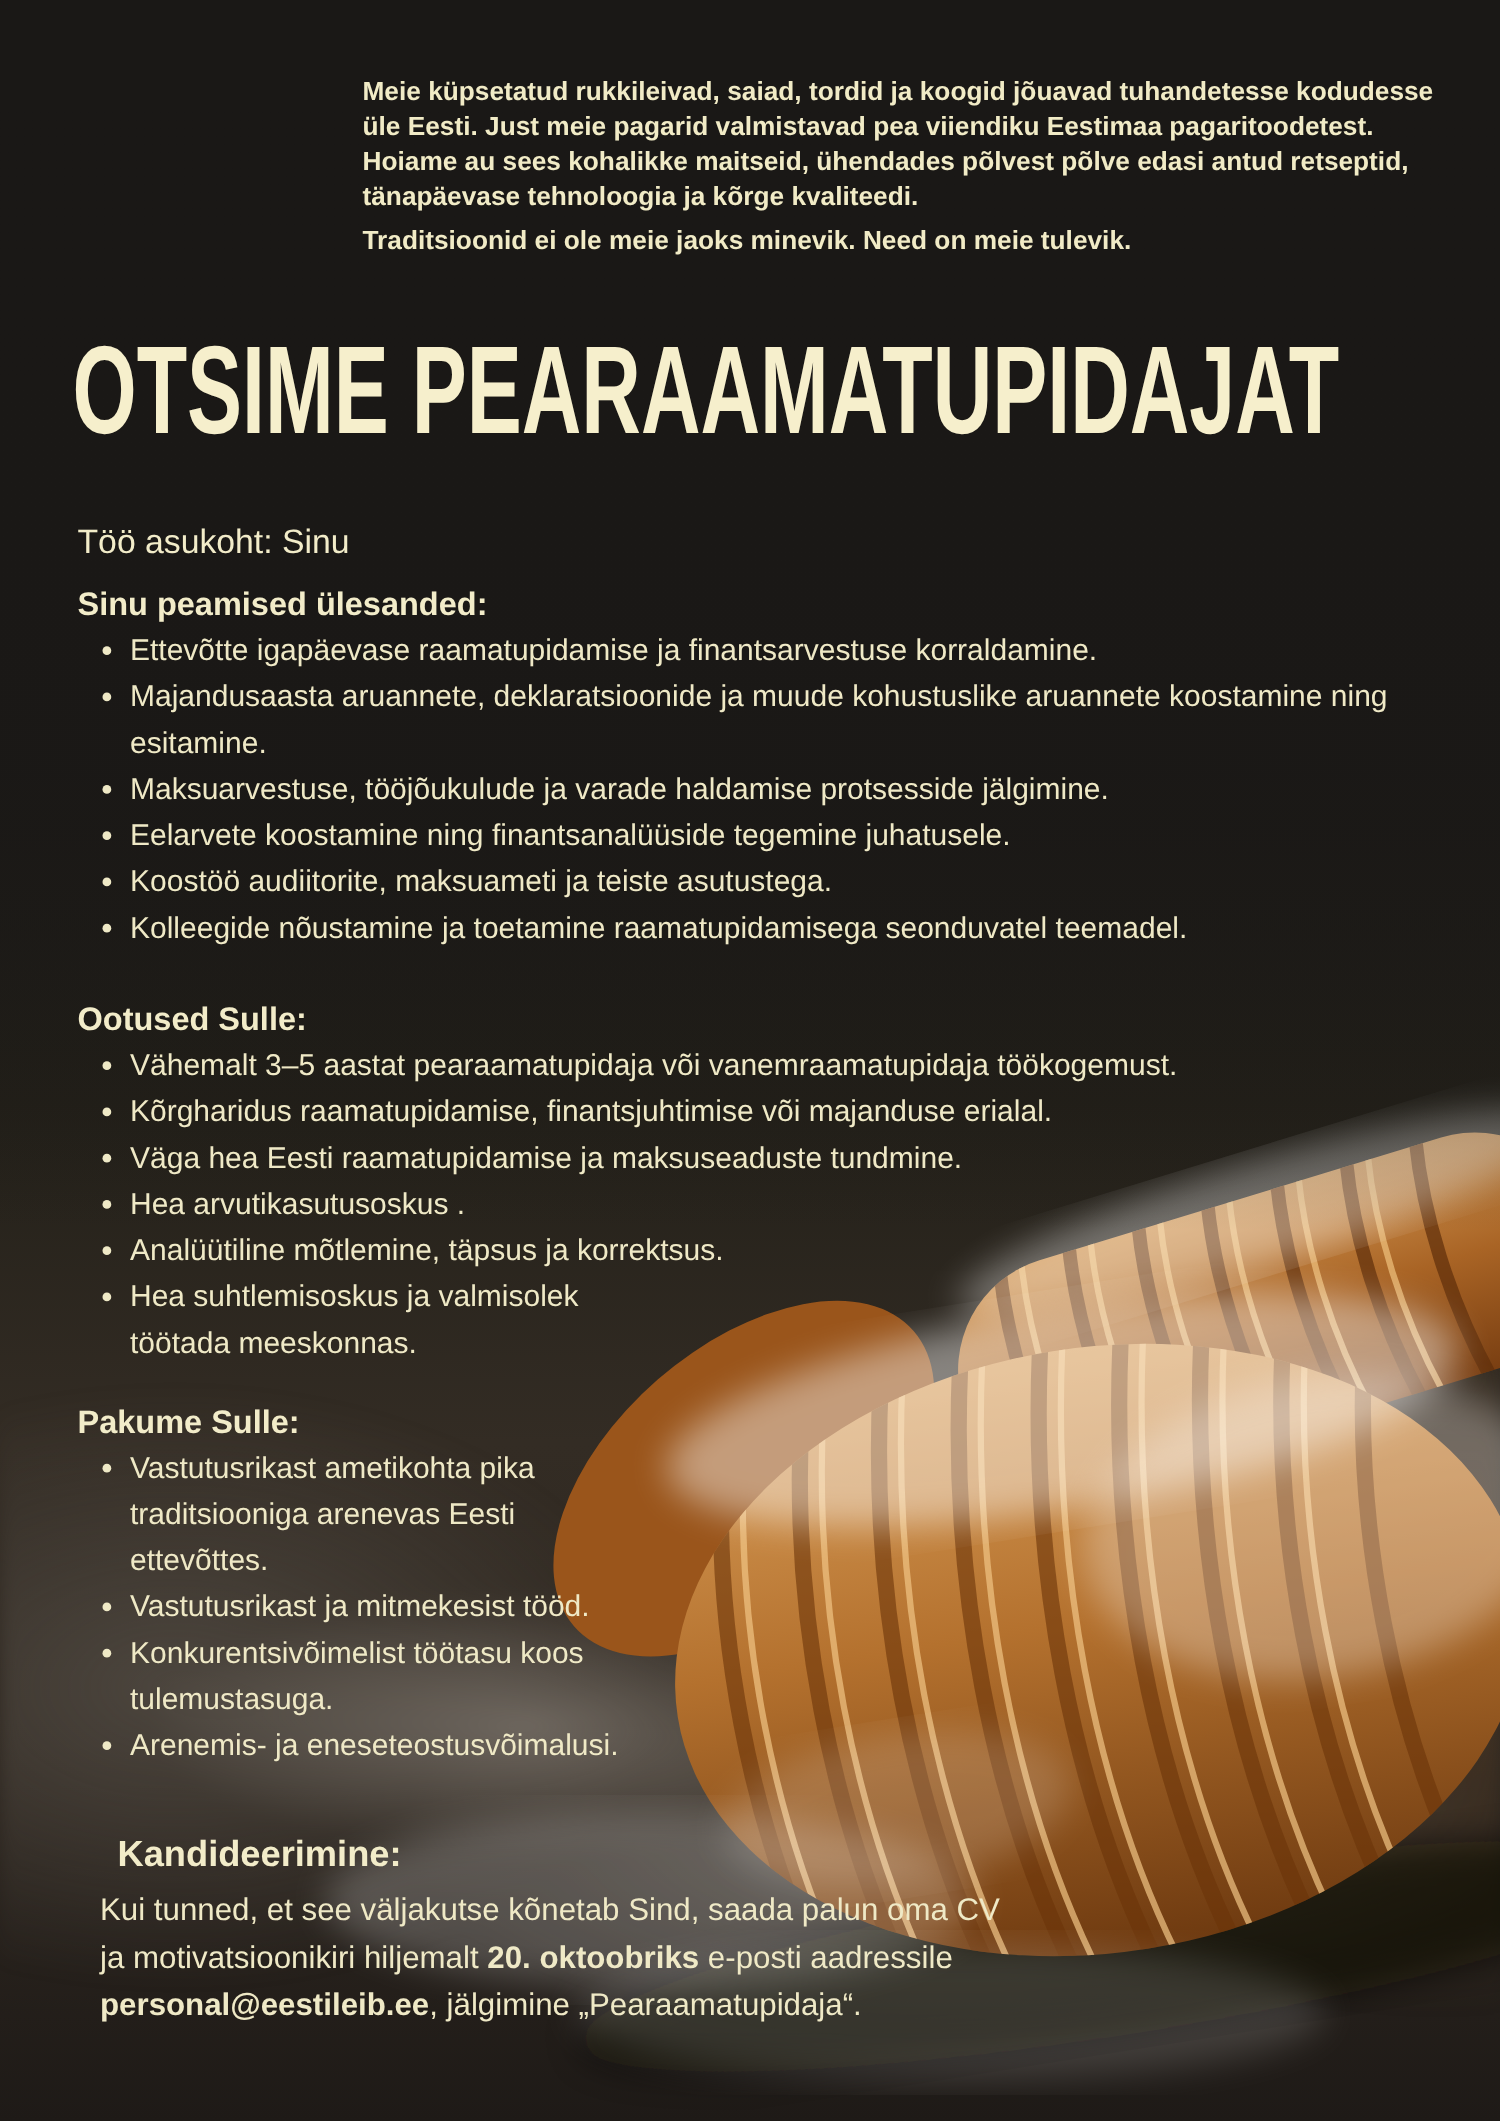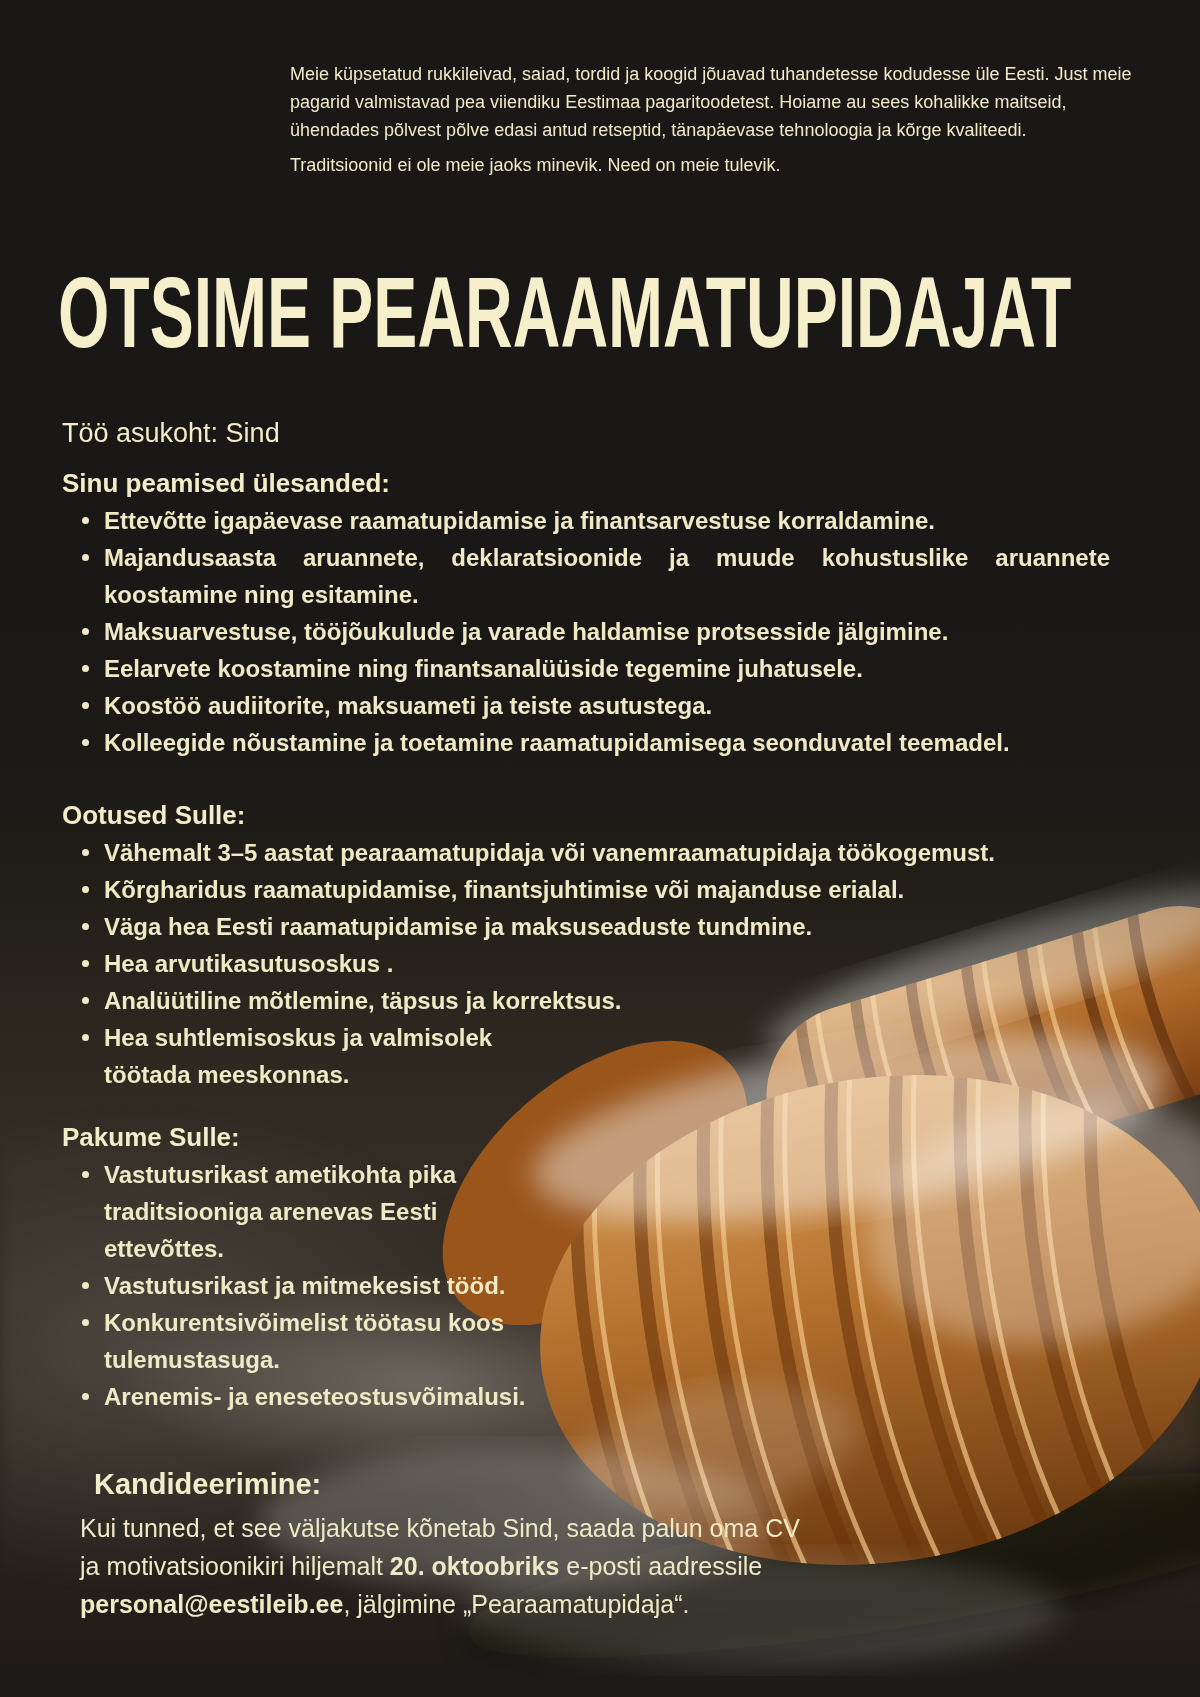--- a/index.html
+++ b/index.html
@@ -20,31 +20,31 @@
   .croissant-photo{position:absolute;left:0;top:820px;width:1200px;height:877px;}
   .vignette-top{position:absolute;inset:0;pointer-events:none;
     background:linear-gradient(180deg, rgba(26,24,22,1) 0%, rgba(26,24,22,0.96) 26%, rgba(26,24,22,0.55) 44%, rgba(26,24,22,0) 58%);}
   
   .content{position:absolute;inset:0;z-index:3;}
   .logo{position:absolute;left:70px;top:56px;width:184px;text-align:center;}
   .logo-name{font-family:"Liberation Serif",serif;font-weight:bold;font-size:47px;
     letter-spacing:3px;line-height:1;margin-top:4px;color:#f4eecd;}
   .logo-sub{font-family:"Liberation Serif",serif;font-weight:bold;font-size:18px;
     letter-spacing:2.4px;margin-top:4px;color:#f4eecd;}
-  .intro{position:absolute;left:290px;top:60px;width:862px;font-size:18px;font-weight:400;
+  .intro{position:absolute;left:290px;top:60px;width:862px;font-size:21px;font-weight:700;
     line-height:28px;color:#f1ebc6;}
   .intro p{margin:0 0 7px 0;}
   .page-title{position:absolute;left:58px;top:262px;font-size:100px;font-weight:bold;
     line-height:1;letter-spacing:0;white-space:nowrap;color:#f6efcc;
     transform:scaleX(0.66);transform-origin:left top;}
   .location{position:absolute;left:62px;top:418px;font-size:27px;color:#f2ecc9;}
   .location b{font-weight:normal;}
   .sec-heading{position:absolute;left:62px;font-size:26px;font-weight:bold;color:#f2ecc9;}
   .blist{position:absolute;left:62px;width:1048px;list-style:none;margin:0;padding:0;
-    font-size:24px;line-height:37px;color:#efe9c6;font-weight:bold;}
+    font-size:24px;line-height:37px;color:#efe9c6;}
   .blist li{position:relative;padding-left:42px;white-space:pre-line;}
   .blist li::before{content:"";position:absolute;left:20px;top:15px;width:7px;height:7px;
     border-radius:50%;background:#efe9c6;}
   .blist li.justify{text-align:justify;}
   .apply{position:absolute;left:80px;top:1468px;width:980px;}
   .apply-heading{font-size:29px;font-weight:bold;margin:0 0 8px 14px;color:#f2ecc9;}
   .apply-body{font-size:25px;line-height:38px;color:#efe9c6;}
   .apply-body b{font-weight:bold;}
 </style>
 </head>
@@ -139,21 +139,21 @@
 
     <div class="intro">
       <p>Meie küpsetatud rukkileivad, saiad, tordid ja koogid jõuavad tuhandetesse kodudesse üle Eesti. Just meie pagarid valmistavad pea viiendiku Eestimaa pagaritoodetest. Hoiame au sees kohalikke maitseid, ühendades põlvest põlve edasi antud retseptid, tänapäevase tehnoloogia ja kõrge kvaliteedi.</p>
       <p>Traditsioonid ei ole meie jaoks minevik. Need on meie tulevik.</p>
     </div>
 
     <div class="page-title">OTSIME PEARAAMATUPIDAJAT</div>
 
     <div class="location">
       <b>Töö asukoht:</b>
-      <span>Sind</span>
+      <span>Sinu</span>
     </div>
 
     <div class="sec-heading" style="top:468px;">Sinu peamised ülesanded:</div>
     <ul class="blist" style="top:502px;">
       <li>Ettevõtte igapäevase raamatupidamise ja finantsarvestuse korraldamine.</li>
       <li class="justify">Majandusaasta aruannete, deklaratsioonide ja muude kohustuslike aruannete koostamine ning esitamine.</li>
       <li>Maksuarvestuse, tööjõukulude ja varade haldamise protsesside jälgimine.</li>
       <li>Eelarvete koostamine ning finantsanalüüside tegemine juhatusele.</li>
       <li>Koostöö audiitorite, maksuameti ja teiste asutustega.</li>
       <li>Kolleegide nõustamine ja toetamine raamatupidamisega seonduvatel teemadel.</li>

